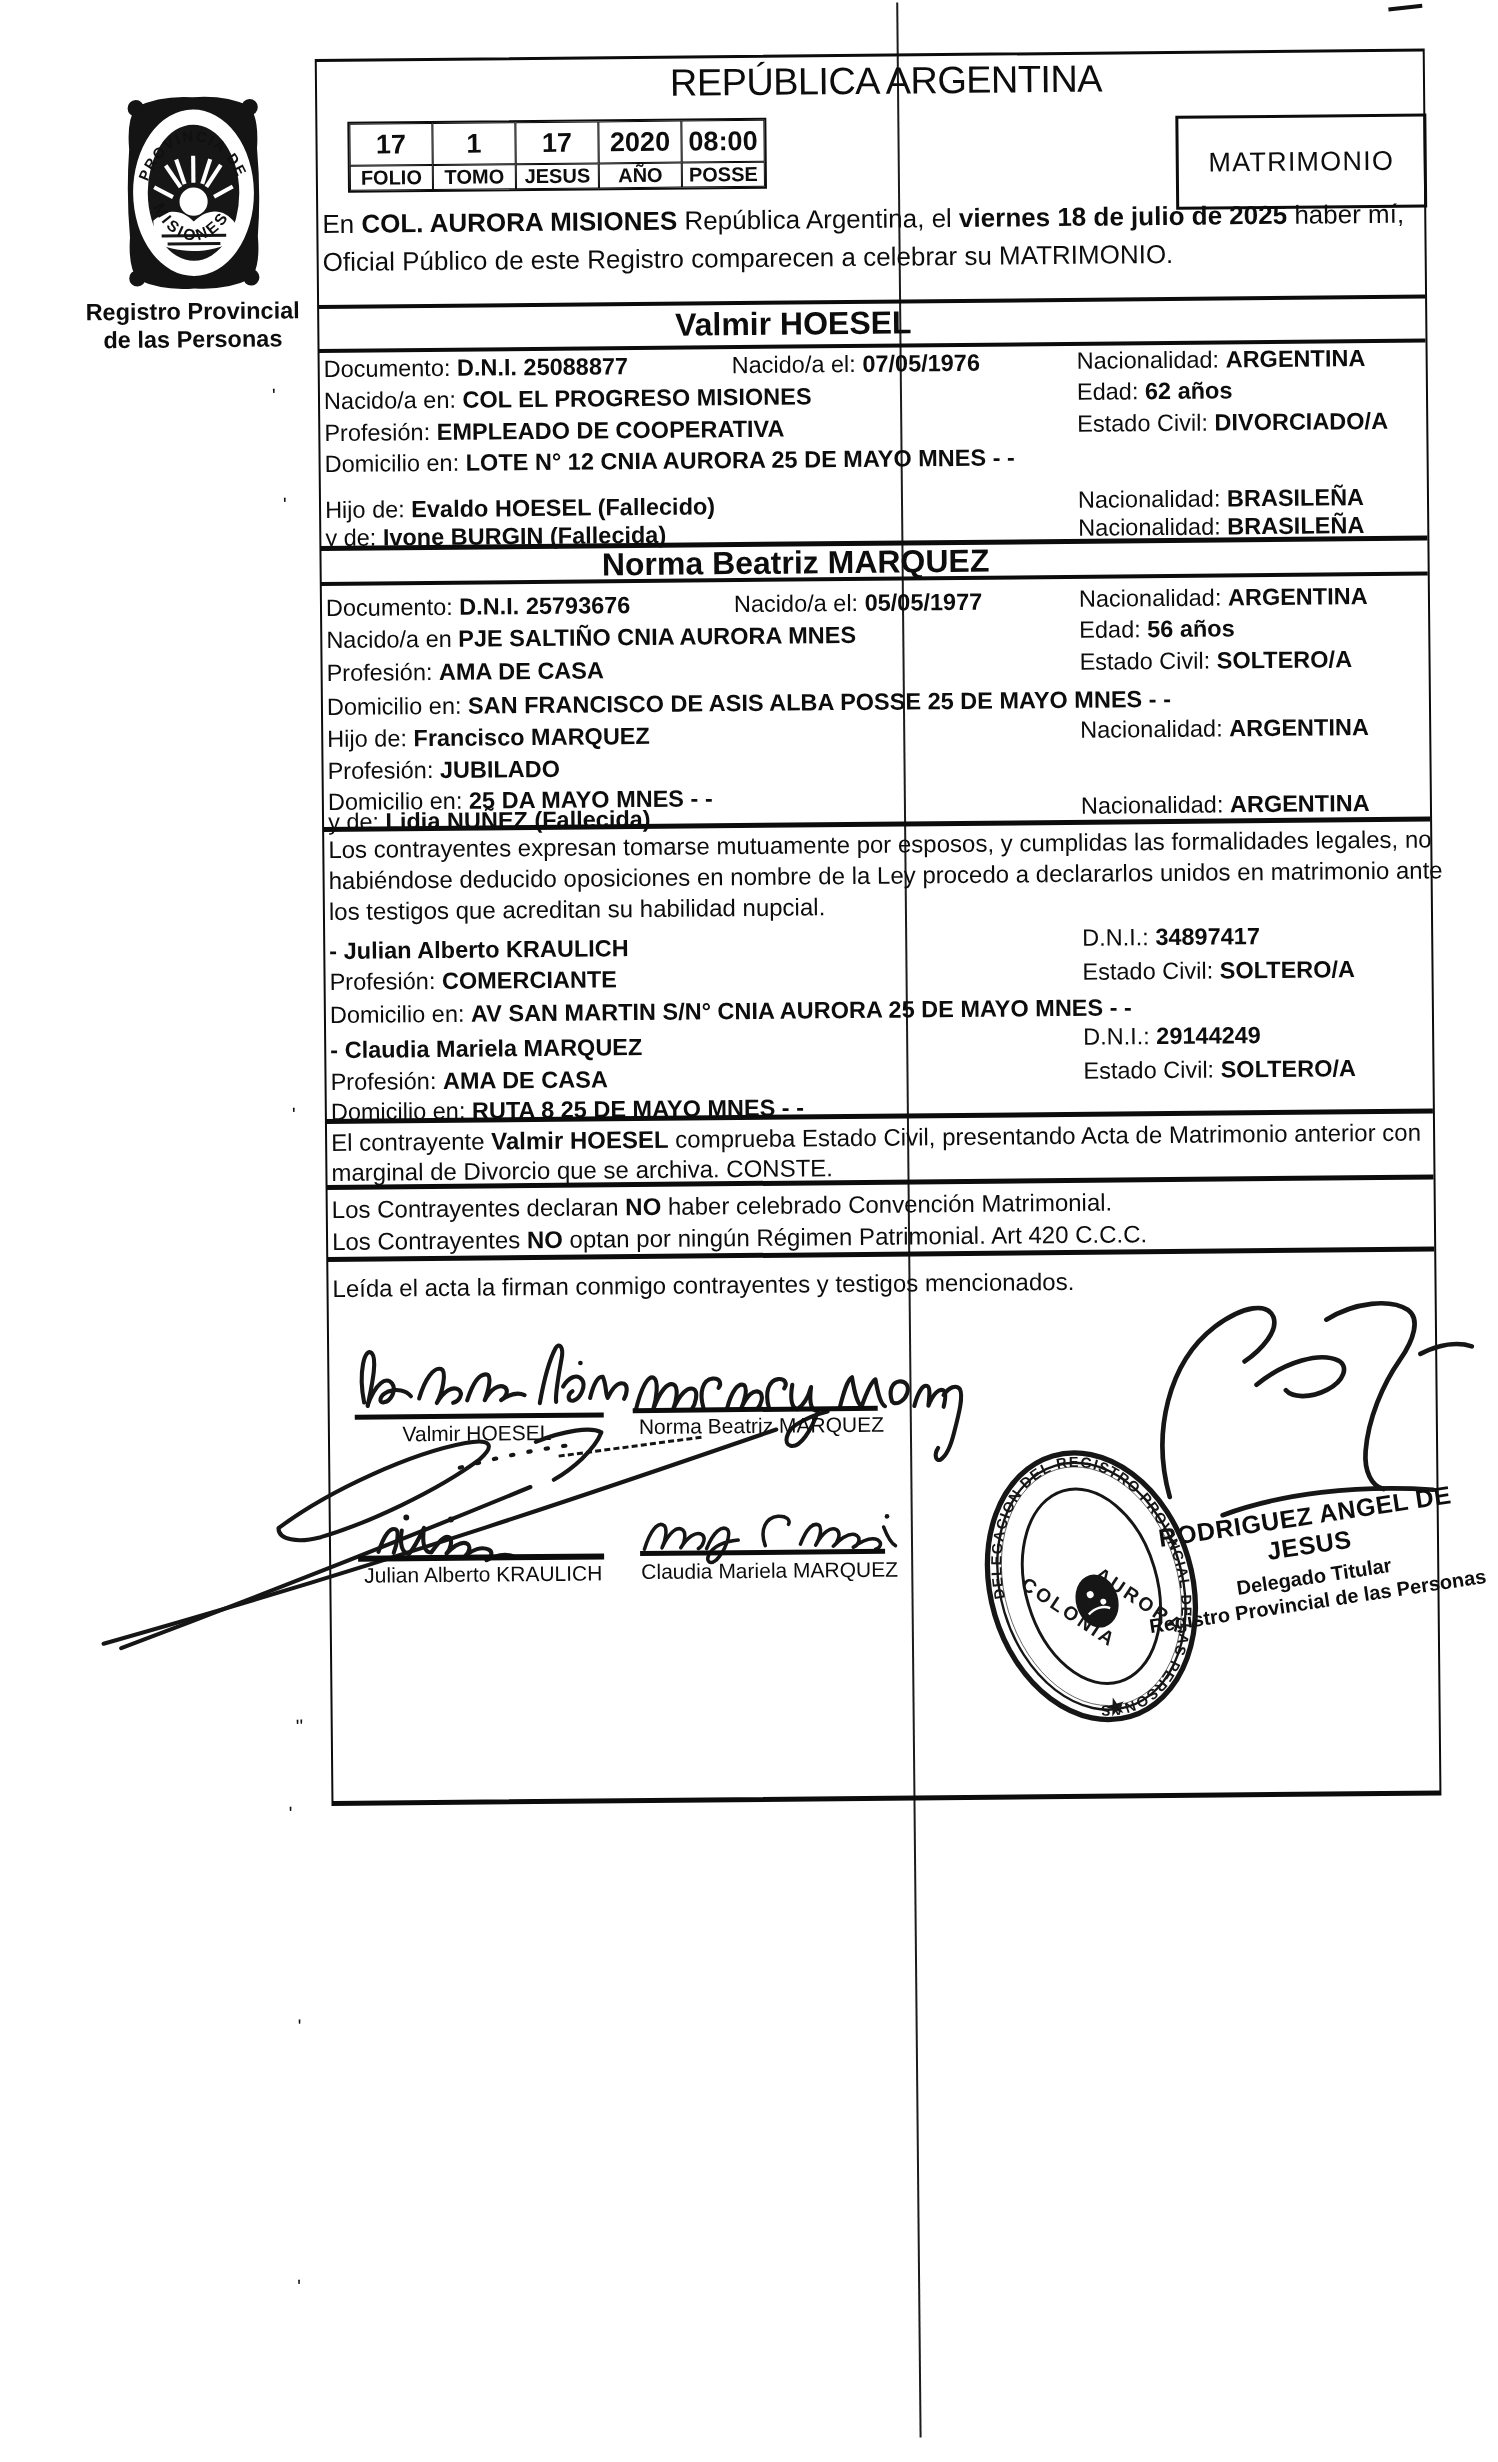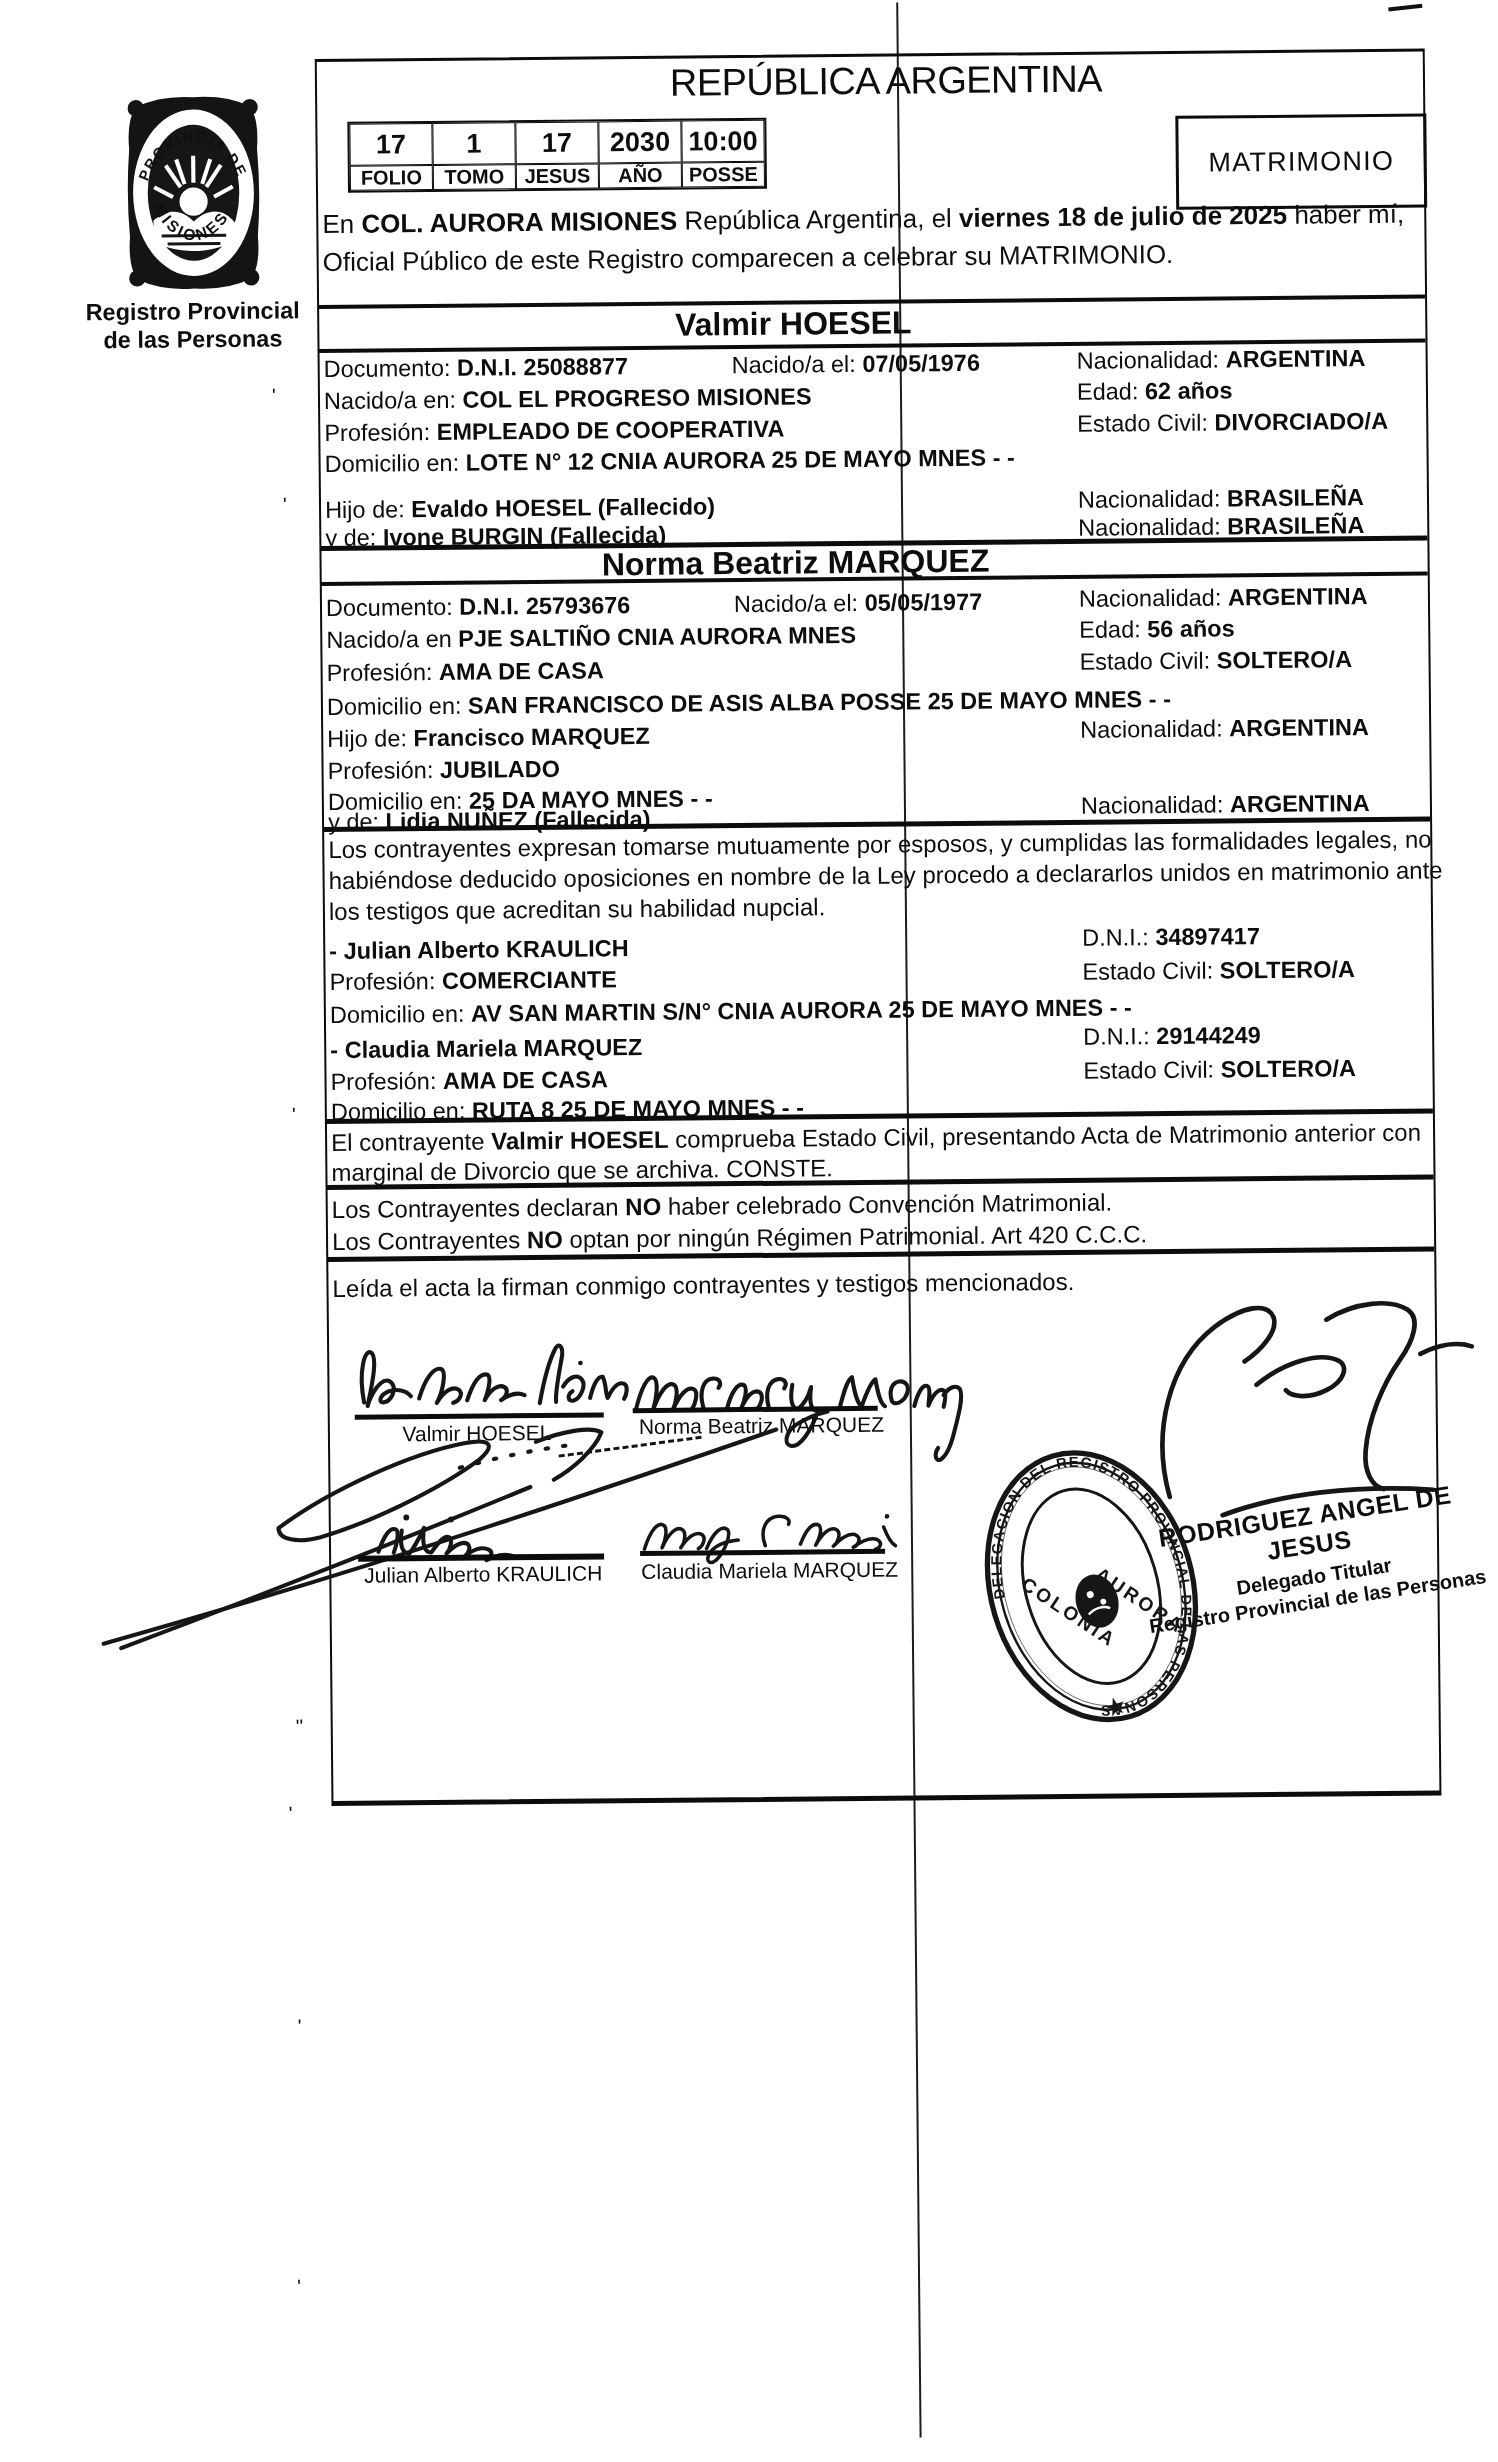--- a/index.html
+++ b/index.html
@@ -84,22 +84,22 @@
   </div>
 
   <div id="docbox"></div>
 
   <div id="title" class="abs">REPÚBLICA ARGENTINA</div>
 
   <div id="idx">
     <div class="v">17</div>
     <div class="v">1</div>
     <div class="v">17</div>
-    <div class="v">2030</div>
-    <div class="v">10:00</div>
+    <div class="v">2020</div>
+    <div class="v">08:00</div>
     <div class="l">FOLIO</div>
     <div class="l">TOMO</div>
     <div class="l">JESUS</div>
     <div class="l">AÑO</div>
     <div class="l">POSSE</div>
   </div>
 
   <div id="mbox">MATRIMONIO</div>
 
   <div class="abs" style="left:332px;top:205px;font-size:26px"><span>En </span><span class="b">COL. AURORA MISIONES</span><span>  República Argentina, el </span><span class="b">viernes 18 de julio de 2025</span><span> haber mí,</span></div>

